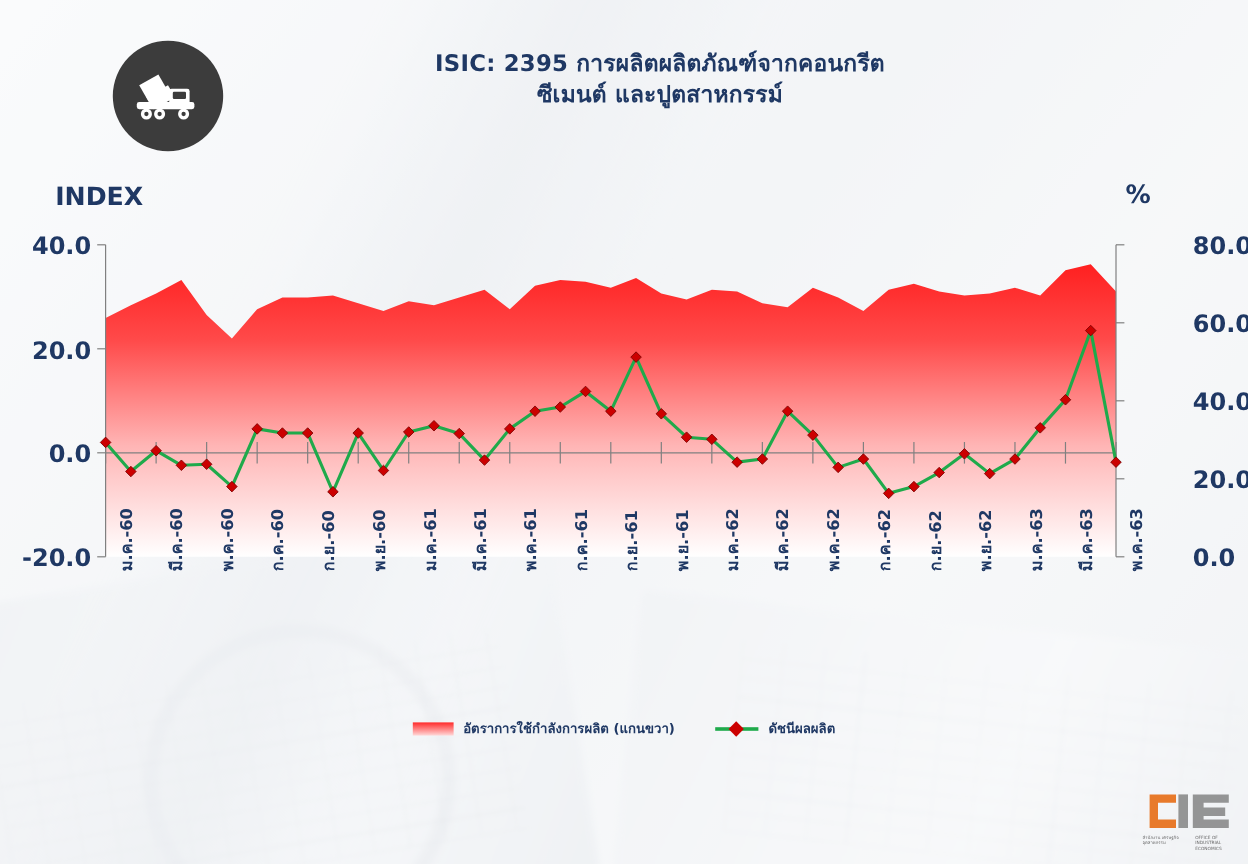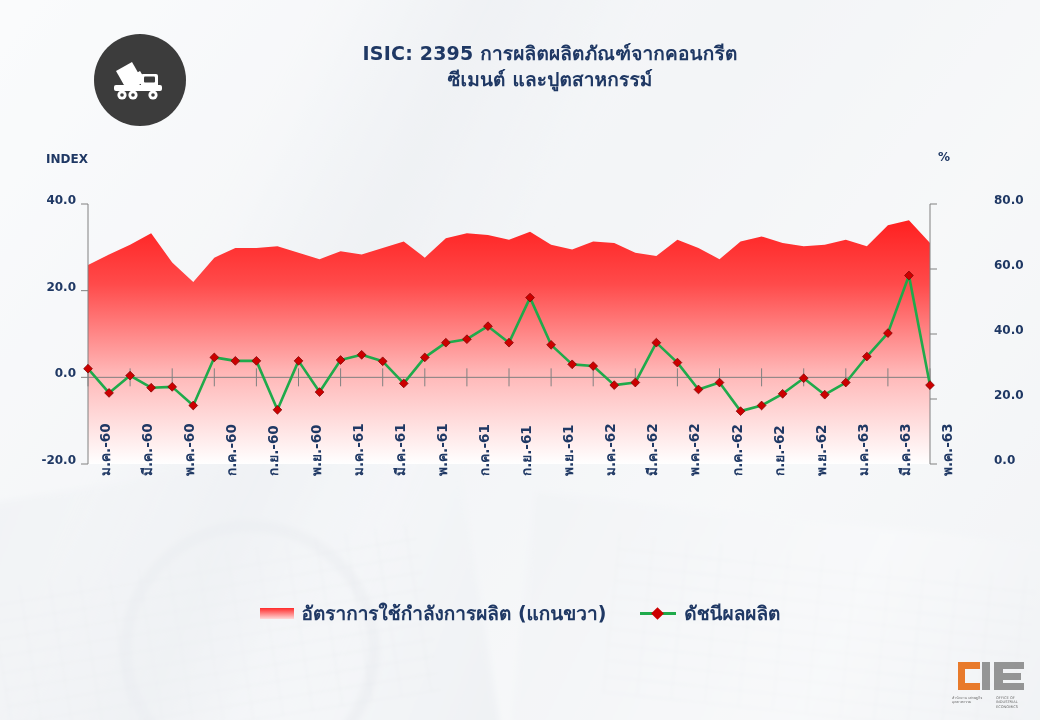--- a/index.html
+++ b/index.html
@@ -62,44 +62,44 @@
     position:absolute; left:200px; top:40px; width:700px;
     text-align:center; color:#1f3864;
     font-family:"DejaVu Sans", sans-serif;
     font-size:19px; font-weight:bold; line-height:1.38;
     letter-spacing:.2px;
   }
   .title-block .ln { display:block; }
 
   
   .axis-cap {
-    position:absolute; color:#1f3864; font-weight:bold; font-size:12px;text-align:center;
+    position:absolute; color:#1f3864; font-weight:bold; font-size:21px;text-align:center;
   }
   #cap-left  { left:46px;  top:152px; }
   #cap-right { left:938px; top:150px; }
 
   
   #chart { position:absolute; left:0; top:0; width:1040px; height:720px; }
   .tick-lbl {
-    position:absolute; color:#1f3864; font-weight:bold; font-size:12px;
+    position:absolute; color:#1f3864; font-weight:bold; font-size:20px;
     white-space:nowrap;
   }
   .ytick-l { text-align:right; width:70px; }
   .ytick-r { text-align:left;  width:70px;margin-left:48px; }
   .xtick {
     position:absolute; color:#1f3864; font-weight:bold; font-size:13.5px;
     white-space:nowrap; transform-origin:left top;
     transform:rotate(-90deg);
   }
 
   
   #legend {
     position:absolute; left:0; top:598px; width:1040px;
     display:flex; justify-content:center; align-items:center; gap:34px;
-    color:#1f3864; font-size:19px; font-weight:bold;
+    color:#1f3864; font-size:11px; font-weight:bold;
   }
   #legend .item { display:flex; align-items:center; gap:8px; }
   .swatch-area { width:34px; height:11px; background:linear-gradient(180deg,#ff2a2a,#ffd9d9); }
   .swatch-line { position:relative; width:36px; height:12px; }
   .swatch-line .ln { position:absolute; left:0; top:5px; width:36px; height:2.6px; background:#1faa4b; }
   .swatch-line .dot {
     position:absolute; left:13px; top:1.5px; width:9px; height:9px;
     background:#cc0000; transform:rotate(45deg);
   }
 

